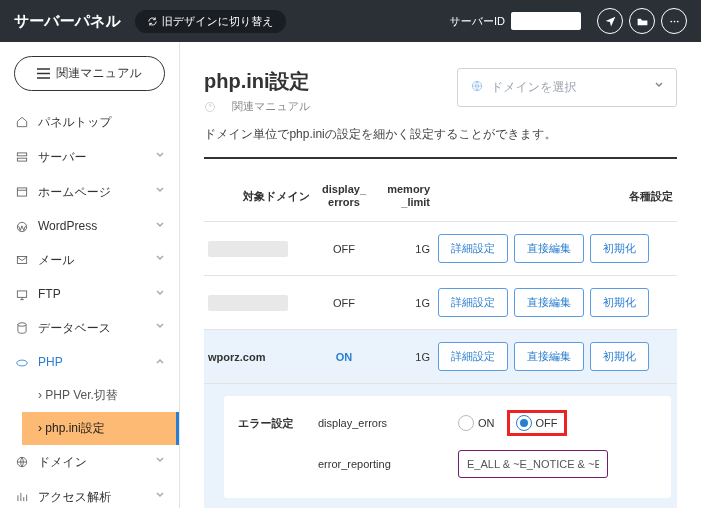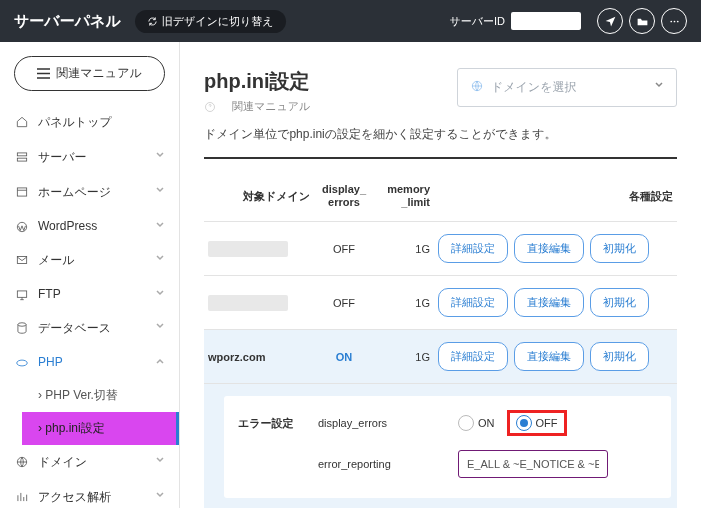--- a/index.html
+++ b/index.html
@@ -17,21 +17,21 @@
 .sidebar { width: 180px; border-right: 1px solid #e3e3e3; padding: 14px 0 0 0; }
 .all-menu { margin: 0 14px 14px 14px; border: 1px solid #333; border-radius: 18px; padding: 8px 0; text-align: center; font-size: 12px; cursor: pointer; display: flex; align-items: center; justify-content: center; gap: 6px; }
 .menu-item { display: flex; align-items: flex-start; padding: 9px 14px; cursor: pointer; font-size: 12px; }
 .menu-item .mi-icon { width: 15px; height: 15px; margin-right: 9px; display: flex; align-items: center; justify-content: center; }
 .menu-item .mi-icon svg { width: 14px; height: 14px; fill: none; stroke: #555; stroke-width: 1.4; }
 .menu-item.php svg { stroke: #2a7ed2; }
 .menu-item .chev { margin-left: auto; }
 .menu-item .chev svg { width: 10px; height: 10px; stroke: #aaa; fill: none; stroke-width: 1.5; }
 .submenu { padding-left: 22px; }
 .submenu-item { padding: 8px 14px 8px 16px; font-size: 12px; cursor: pointer; color: #555; position: relative; }
-.submenu-item.active { background: #d946ef; color: #222; }
+.submenu-item.active { background: #fdba74; color: #222; }
 .submenu-item.active::after { content: ""; position: absolute; right: 0; top: 0; bottom: 0; width: 3px; background: #2a7ed2; }
 .main { flex: 1; padding: 26px 24px 0 24px; }
 .titlebar { display: flex; align-items: flex-start; justify-content: space-between; margin-bottom: 12px; }
 .page-title { font-size: 20px; font-weight: 700; margin-bottom: 4px; }
 .manual { font-size: 11px; color: #888; display: flex; align-items: center; gap: 16px; }
 .manual svg { width: 12px; height: 12px; stroke: #aaa; fill: none; }
 .domain-select { border: 1px solid #cfd4da; border-radius: 3px; padding: 10px 12px; width: 220px; display: flex; align-items: flex-start; color: #9aa3ad; font-size: 12px; cursor: pointer; }
 .domain-select svg.globe { width: 14px; height: 14px; margin-right: 7px; stroke: #6aa8e8; fill: none; }
 .domain-select .chev { margin-left: auto; }
 .domain-select .chev svg { width: 10px; height: 10px; stroke: #888; fill: none; stroke-width: 1.5; }
@@ -39,21 +39,21 @@
 .hr { border: 0; border-top: 2px solid #333; margin-bottom: 18px; }
 table { width: 100%; border-collapse: collapse; font-size: 11px; }
 th { text-align: right; padding: 6px 4px 12px 4px; font-weight: 700; color: #333; border-bottom: 1px solid #e3e3e3; }
 td { padding: 12px 4px; border-bottom: 1px solid #e3e3e3; vertical-align: middle; }
 .dom-cell { width: 110px; }
 .dom-blur { background: #e8e8e8; height: 16px; width: 80px; border-radius: 2px; }
 .de-cell { width: 60px; text-align: center; margin-top: 47px; }
 .on-txt { color: #2a7ed2; font-weight: 600; }
 .ml-cell { width: 60px; text-align: right; }
 .actions { display: flex; gap: 6px; }
-.btn-o { border: 1px solid #5a9de6; color: #2a7ed2; background: #fff; border-radius: 10px; padding: 6px 12px; font-size: 11px; cursor: pointer; }
+.btn-o { border: 1px solid #5a9de6; color: #2a7ed2; background: #fff; border-radius: 3px; padding: 6px 12px; font-size: 11px; cursor: pointer; }
 tr.hl td { background: #eaf3fb; }
 .inner-panel { background: #fff; margin-top: 12px; margin-left: 20px; margin-right: 6px; border-radius: 3px; padding: 14px 14px 6px 14px; }
 .inner-row { display: flex; align-items: center; margin-bottom: 14px; font-size: 11px; }
 .inner-label { width: 80px; font-weight: 700; }
 .inner-key { width: 140px; color: #333; }
 .radio-group { display: flex; align-items: center; gap: 12px; }
 .radio { display: flex; align-items: center; gap: 4px; }
 .radio-outer { width: 16px; height: 16px; border-radius: 50%; border: 1.5px solid #bbb; display: flex; align-items: center; justify-content: center; }
 .radio.active .radio-outer { border-color: #2a7ed2; }
 .radio-inner { width: 8px; height: 8px; border-radius: 50%; background: #2a7ed2; }

